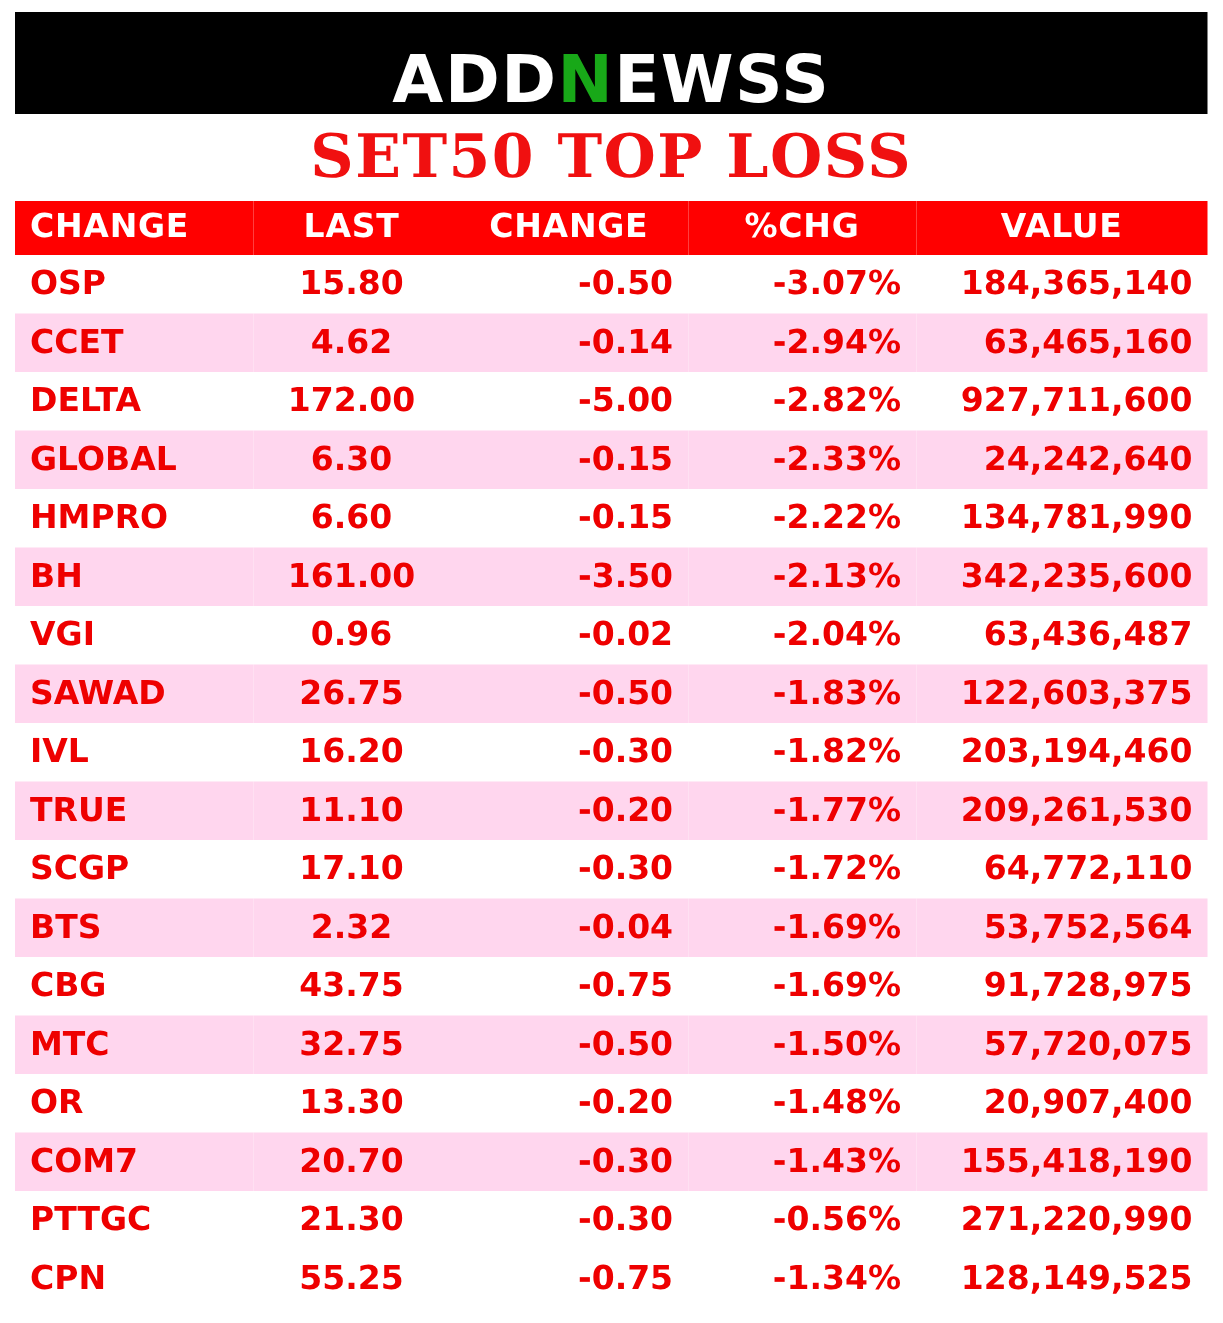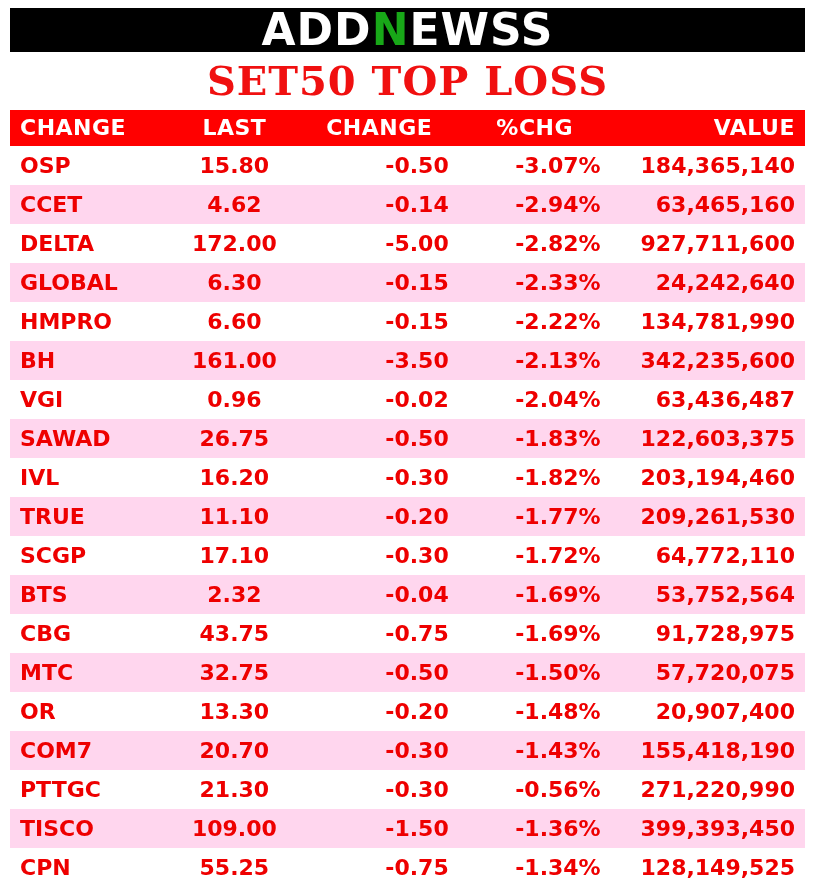--- a/index.html
+++ b/index.html
@@ -80,21 +80,21 @@
   .col-symbol { width: 20%; text-align: left; }
   .col-last   { width: 16%; text-align: center; }
   .col-change { width: 20%; text-align: right; }
   .col-chg    { width: 19%; text-align: right; }
   .col-value  { width: 25%; text-align: right; }
 
   th.col-symbol { text-align: left; }
   th.col-last   { text-align: center; margin-top: 32px; }
   th.col-change { text-align: center; }
   th.col-chg    { text-align: center; }
-  th.col-value  { }
+  th.col-value  { text-align: center; }
 
   tr.row-even td { background: #ffffff; }
   tr.row-odd  td { background: #ffd6ee; }
 </style>
 </head>
 <body>
 
 <div class="page">
 
   <div class="brandbar">
@@ -226,27 +226,20 @@
         <td class="col-chg">-1.43%</td>
         <td class="col-value">155,418,190</td>
       </tr>
       <tr class="row-even">
         <td class="col-symbol">PTTGC</td>
         <td class="col-last">21.30</td>
         <td class="col-change">-0.30</td>
         <td class="col-chg">-0.56%</td>
         <td class="col-value">271,220,990</td>
       </tr>
-      <tr class="row-odd">
-        <td class="col-symbol">TISCO</td>
-        <td class="col-last">109.00</td>
-        <td class="col-change">-1.50</td>
-        <td class="col-chg">-1.36%</td>
-        <td class="col-value">399,393,450</td>
-      </tr>
       <tr class="row-even">
         <td class="col-symbol">CPN</td>
         <td class="col-last">55.25</td>
         <td class="col-change">-0.75</td>
         <td class="col-chg">-1.34%</td>
         <td class="col-value">128,149,525</td>
       </tr>
 
     </tbody>
   </table>

